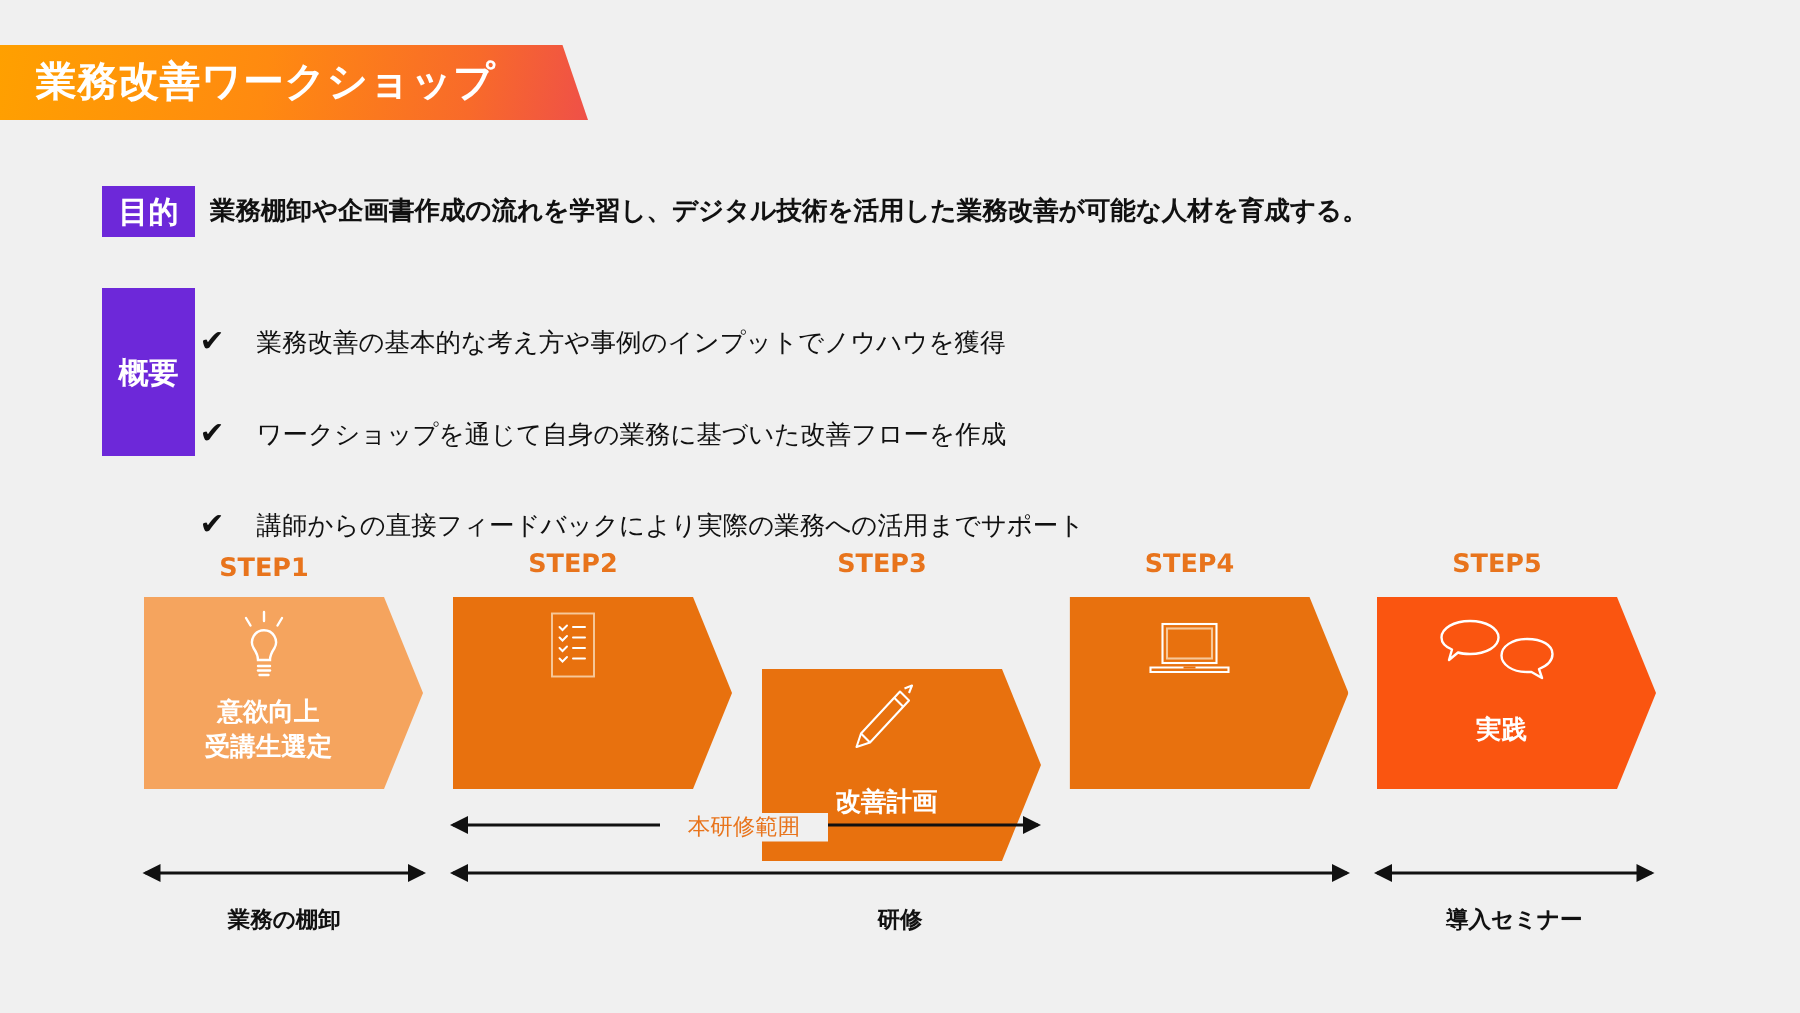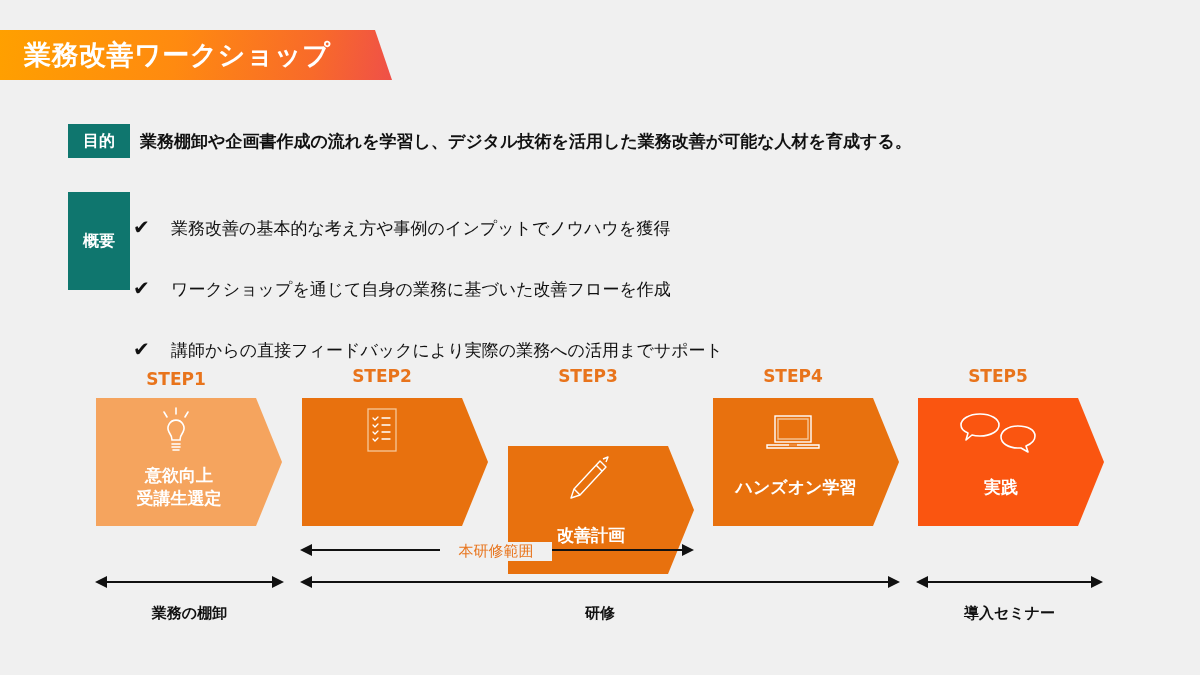--- a/index.html
+++ b/index.html
@@ -14,21 +14,21 @@
     background:linear-gradient(100deg,#ffa000 0%,#ff8a10 45%,#f86a2a 80%,#ef5048 100%);
     clip-path:polygon(0 0, 375px 0, 392px 50px, 0 50px);
     box-shadow:0 2px 4px rgba(0,0,0,0.15);
   }
   .title-text {
     position:absolute; left:24px; top:30px; height:50px; line-height:50px;
     font-size:27px; font-weight:bold; color:#fff; letter-spacing:0.5px;
   }
   .label-box {
     position:absolute; left:68px; width:62px;
-    background:#0f766e; color:#fff; font-weight:bold; font-size:16px;
+    background:#6d28d9; color:#fff; font-weight:bold; font-size:20px;
     display:flex; align-items:center; justify-content:center;
   }
   .purpose-text {
     position:absolute; left:140px; top:124px; height:34px; line-height:34px;
     font-size:17px; font-weight:bold;
   }
   .overview-list { position:absolute; left:133px; top:186px; margin:0; padding:0; list-style:none; }
   .overview-list li {
     height:37px; line-height:34px; font-size:17px; font-weight:normal; white-space:nowrap;margin-top:24px;
   }
@@ -65,21 +65,21 @@
 </style>
 </head>
 <body>
 
 <div class="title-banner"></div>
 <div class="title-text">業務改善ワークショップ</div>
 
 <div class="label-box" style="top:124px;height:34px;">目的</div>
 <div class="purpose-text">業務棚卸や企画書作成の流れを学習し、デジタル技術を活用した業務改善が可能な人材を育成する。</div>
 
-<div class="label-box" style="top:192px;height:98px;">概要</div>
+<div class="label-box" style="top:192px;height:112px;">概要</div>
 <ul class="overview-list">
   <li>
     <span class="check">✔</span><span>業務改善の基本的な考え方や事例のインプットでノウハウを獲得</span>
   </li>
   <li>
     <span class="check">✔</span><span>ワークショップを通じて自身の業務に基づいた改善フローを作成</span>
   </li>
   <li>
     <span class="check">✔</span><span>講師からの直接フィードバックにより実際の業務への活用までサポート</span>
   </li>
@@ -138,21 +138,20 @@
 
 <div class="step-box" style="left:713px;background:#e8710e;">
   <div class="step-icon">
     <svg width="60" height="50" viewBox="0 0 60 50" fill="none" stroke="#fff" stroke-width="1.4">
       <rect x="12" y="10" width="36" height="26"></rect>
       <rect x="15" y="13" width="30" height="20" stroke="#f6c89a"></rect>
       <path d="M4 39 h52 v3 h-52 z"></path>
       <line x1="26" y1="39" x2="34" y2="39" stroke="#e8710e"></line>
     </svg>
   </div>
-  <div class="step-name">ハンズオン学習</div>
 </div>
 
 <div class="step-box" style="left:918px;background:#fa5510;">
   <div class="step-icon">
     <svg width="80" height="50" viewBox="0 0 80 50" fill="none" stroke="#fff" stroke-width="1.6" stroke-linejoin="round">
       <path d="M22 8 c11 0 19 5 19 11 c0 6 -8 11 -19 11 c-3 0 -5 0 -8 -1 l-6 5 l2 -7 c-5 -2 -7 -5 -7 -8 c0 -6 8 -11 19 -11 z"></path>
       <path d="M60 20 c10 0 17 4 17 10 c0 5 -4 8 -9 10 l2 6 l-7 -4 c-1 0 -2 0 -3 0 c-10 0 -17 -5 -17 -11 c0 -6 7 -11 17 -11 z"></path>
     </svg>
   </div>
   <div class="step-name">実践</div>

